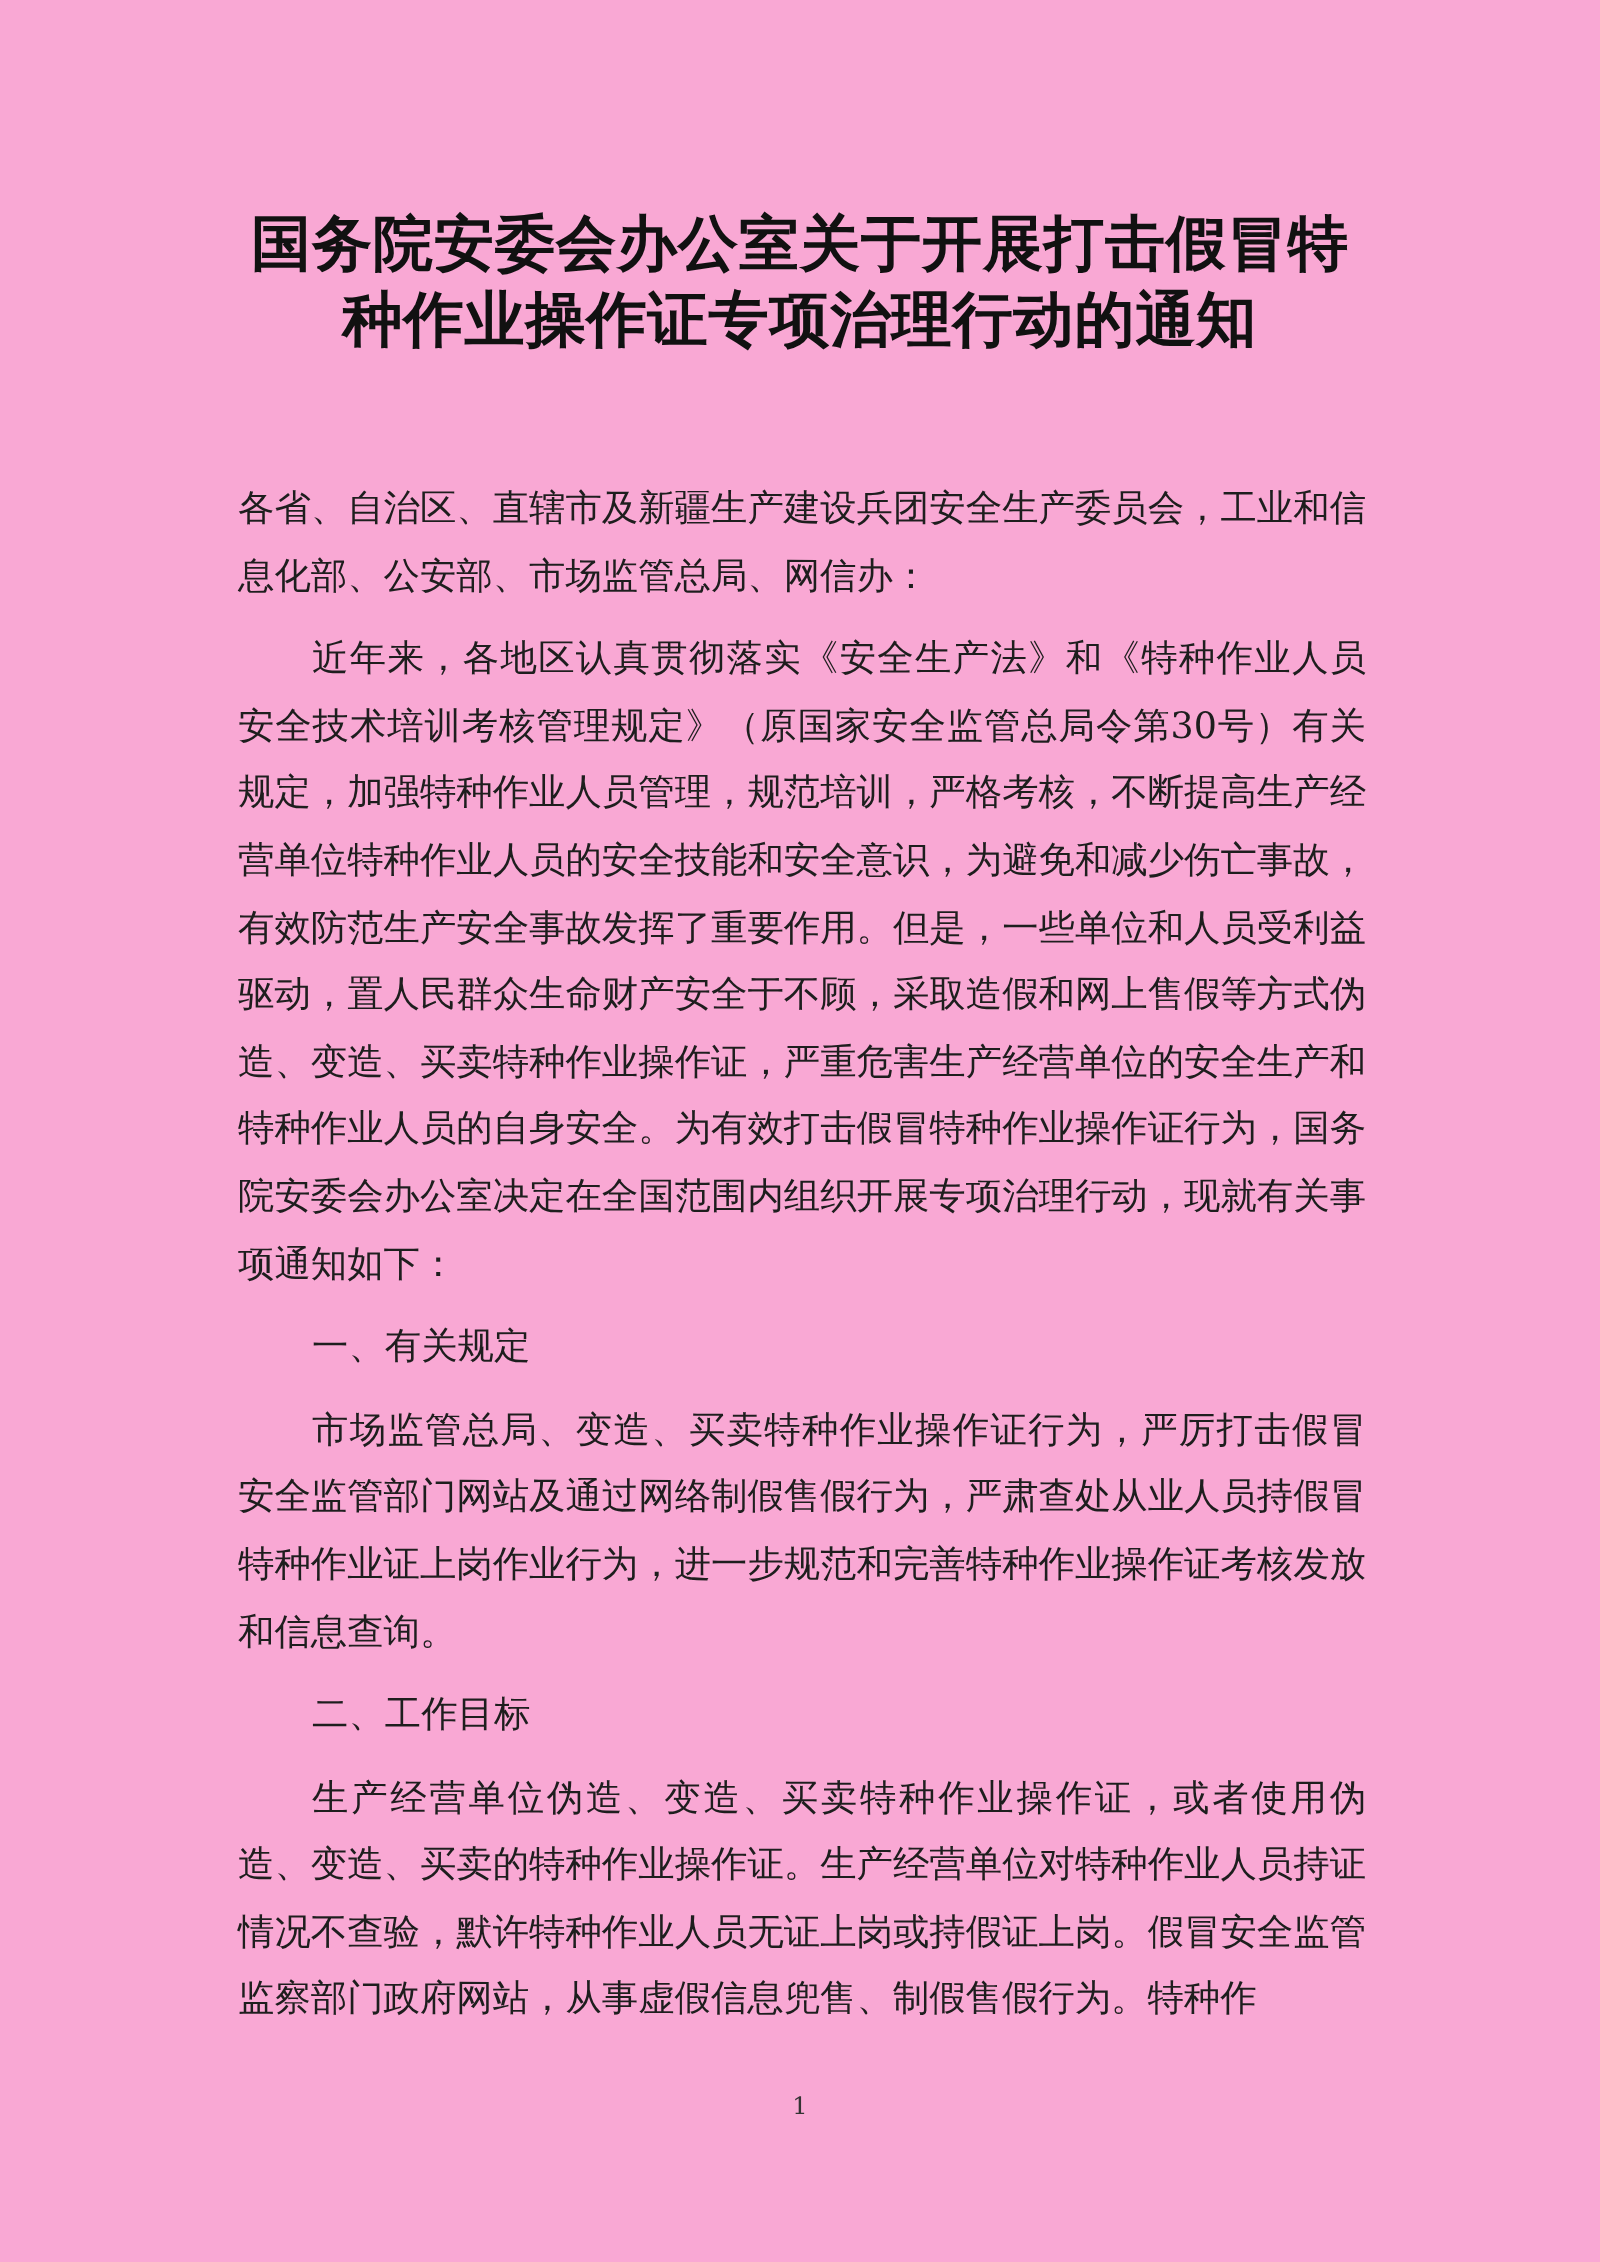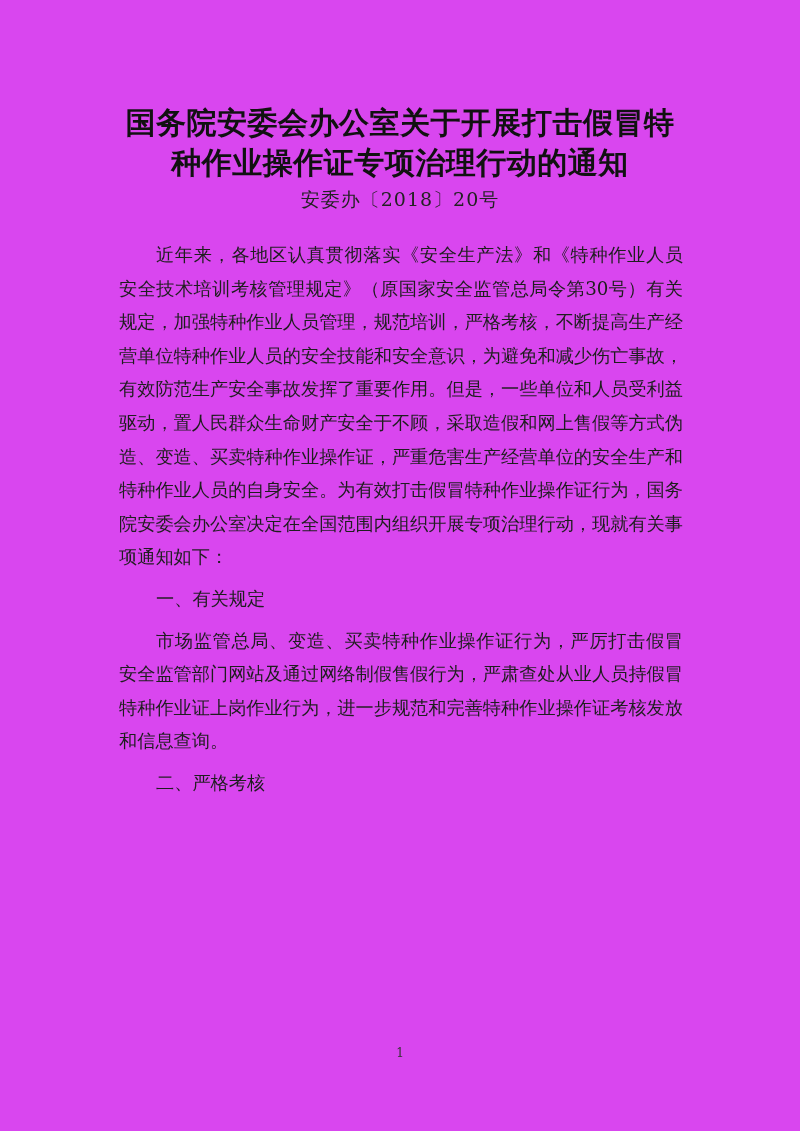--- a/index.html
+++ b/index.html
@@ -13,37 +13,37 @@
       position: relative;
       overflow: hidden;
       color: #1a1a1a;
       font-family: "DejaVu Serif", "Liberation Serif", serif;
     }
     .page {
       position: absolute;
       left: 0; top: 0;
       width: 800px;
       height: 1131px;
-      background: #d946ef;
+      background: #f9a8d4;
     }
     .title {
       position: absolute;
       left: 100px;
       width: 600px;
       text-align: center;
       font-family: "DejaVu Sans", "Liberation Sans", sans-serif;
       font-weight: bold;
       font-size: 30px;
       letter-spacing: 0.5px;
       color: #111;
       margin: 0;
       line-height: 38px;
     }
     .title.l1 { top: 104px; }
-    .title.l2 { top: 144px; }
+    .title.l2 { top: 144px; font-family: Liberation Mono, monospace; }
     .docnum {
       position: absolute;
       left: 100px;
       width: 600px;
       top: 186px;
       text-align: center;
       font-size: 19px;
       line-height: 26px;
       color: #222;
       letter-spacing: 1px;
@@ -81,23 +81,24 @@
       font-size: 12px;
       color: #333;
     }
   </style>
 </head>
 <body>
 
 <div class="page">
   <h1 class="title l1">国务院安委会办公室关于开展打击假冒特</h1>
   <h1 class="title l2">种作业操作证专项治理行动的通知</h1>
-  <div class="docnum">安委办〔2018〕20号</div>
 
   <div class="body-text">
+    <p class="salutation">各省、自治区、直辖市及新疆生产建设兵团安全生产委员会，工业和信息化部、公安部、市场监管总局、网信办：</p>
     <p class="indent">近年来，各地区认真贯彻落实《安全生产法》和《特种作业人员安全技术培训考核管理规定》（原国家安全监管总局令第30号）有关规定，加强特种作业人员管理，规范培训，严格考核，不断提高生产经营单位特种作业人员的安全技能和安全意识，为避免和减少伤亡事故，有效防范生产安全事故发挥了重要作用。但是，一些单位和人员受利益驱动，置人民群众生命财产安全于不顾，采取造假和网上售假等方式伪造、变造、买卖特种作业操作证，严重危害生产经营单位的安全生产和特种作业人员的自身安全。为有效打击假冒特种作业操作证行为，国务院安委会办公室决定在全国范围内组织开展专项治理行动，现就有关事项通知如下：</p>
     <p class="heading">一、有关规定</p>
     <p class="indent">市场监管总局、变造、买卖特种作业操作证行为，严厉打击假冒安全监管部门网站及通过网络制假售假行为，严肃查处从业人员持假冒特种作业证上岗作业行为，进一步规范和完善特种作业操作证考核发放和信息查询。</p>
-    <p class="heading">二、严格考核</p>
+    <p class="heading">二、工作目标</p>
+    <p class="indent">生产经营单位伪造、变造、买卖特种作业操作证，或者使用伪造、变造、买卖的特种作业操作证。生产经营单位对特种作业人员持证情况不查验，默许特种作业人员无证上岗或持假证上岗。假冒安全监管监察部门政府网站，从事虚假信息兜售、制假售假行为。特种作</p>
   </div>
 
   <div class="page-number">1</div>
 </div>
 
 </body></html>

